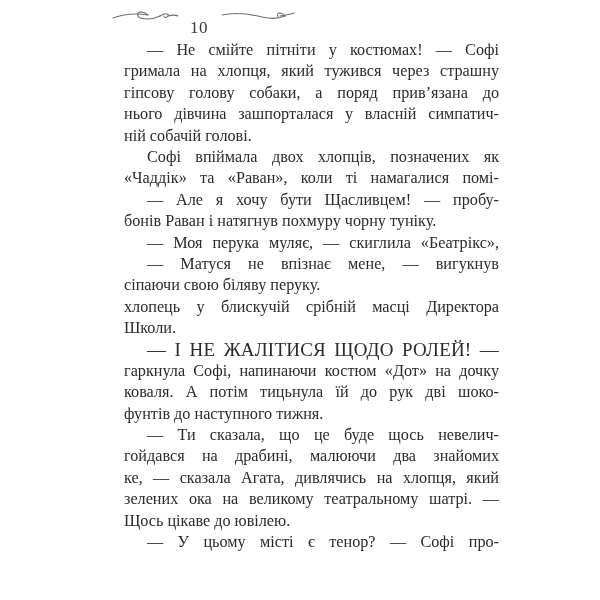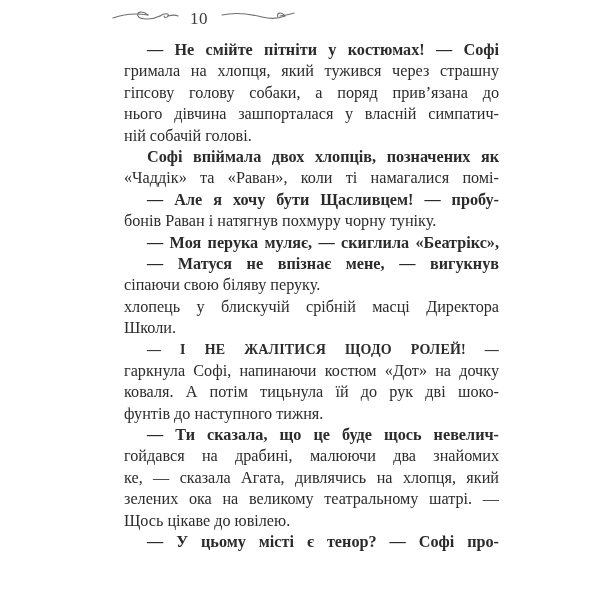--- a/index.html
+++ b/index.html
@@ -28,21 +28,21 @@
       width: 190px;
       height: 24px;
     }
     .header svg {
       position: absolute;
       left: 0; top: 0;
     }
     .page-number {
       position: absolute;
       left: 80px;
-      top: 7px;
+      top: 16px;
       font-family: "Liberation Serif", serif;
       font-size: 17px;
       color: #3a3a3a;
       letter-spacing: 0.5px;
     }
     .body-text {
       position: absolute;
       left: 124px;
       top: 40px;
       width: 375px;
@@ -54,27 +54,26 @@
     .line {
       display: block;
       white-space: nowrap;
       text-align: justify;
       text-align-last: justify;
       height: 21.4px;
       overflow: visible;
     }
     .line.indent {
       padding-left: 23px;
-      font-weight: bold;
     }
     .line.last {
       text-align-last: left;
     }
     .line.caps {
-      font-size: 14px;
+      font-size: 19px;
       letter-spacing: 0.2px;
     }
   </style>
 </head>
 <body>
 
 <div class="page">
 
   <div class="header">
     <svg width="190" height="24" viewBox="0 0 190 24">

